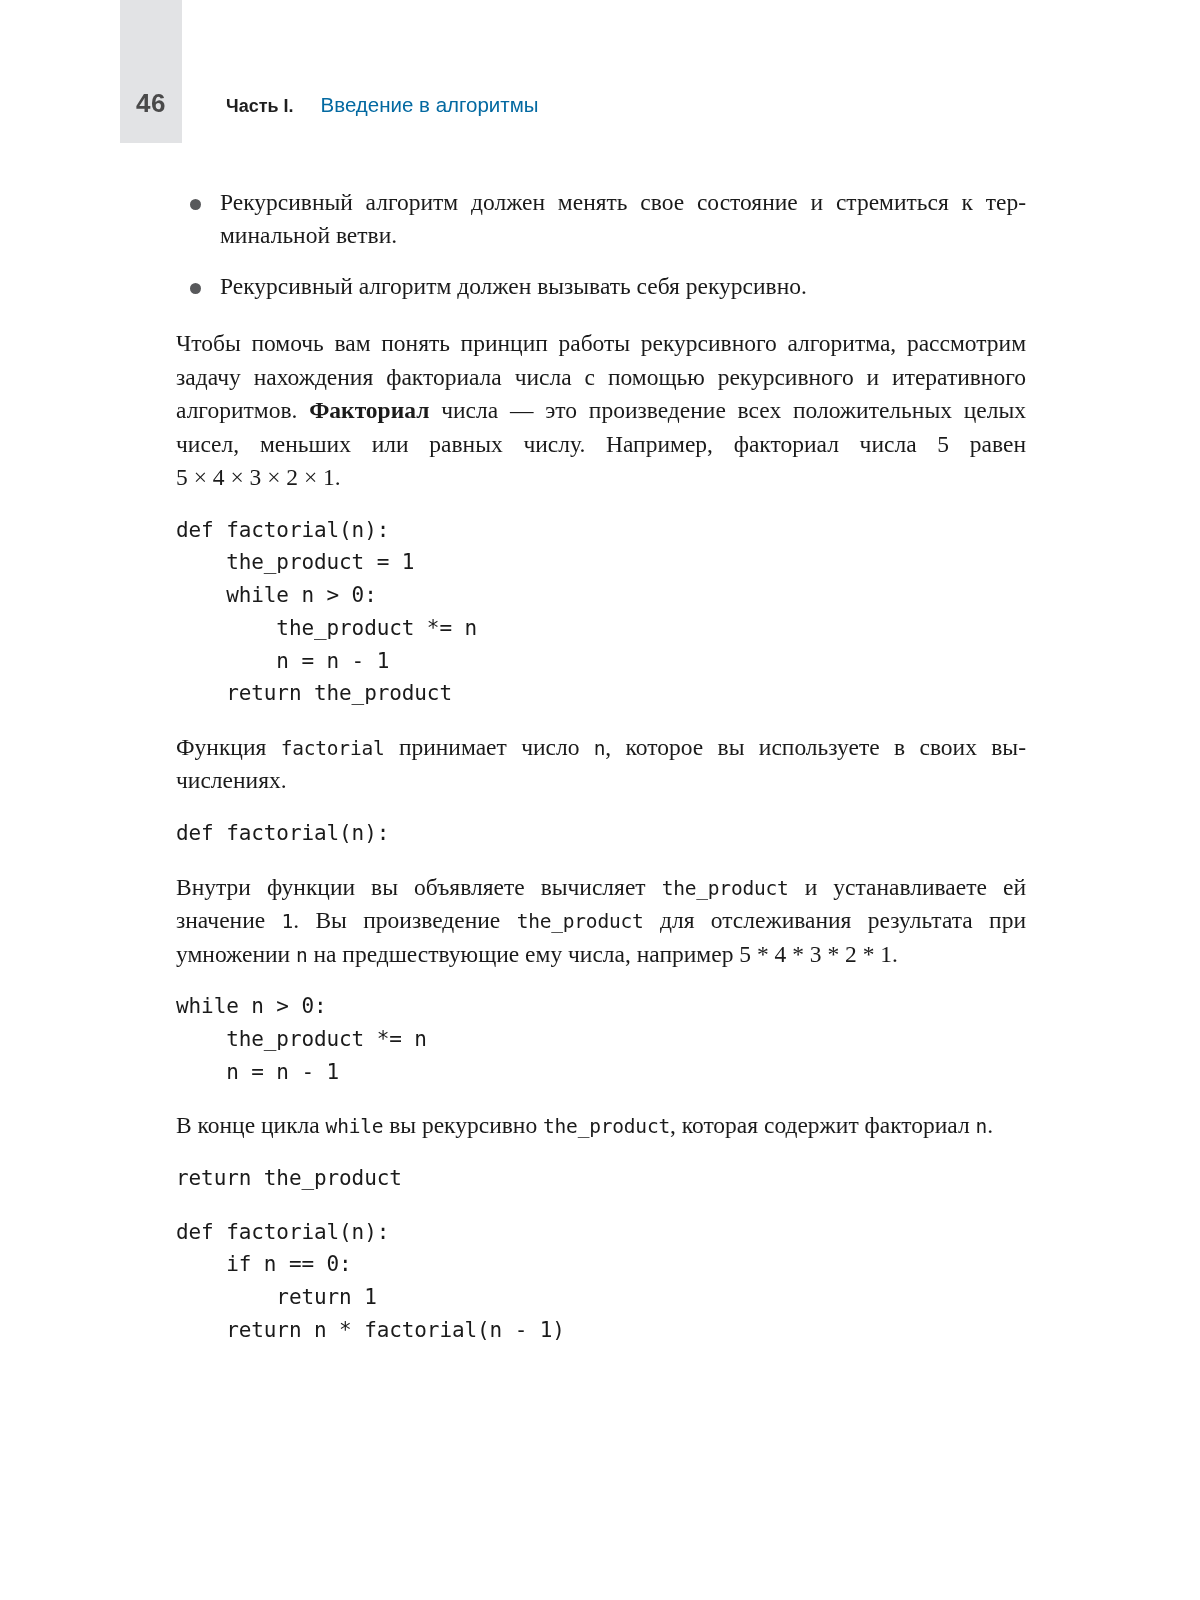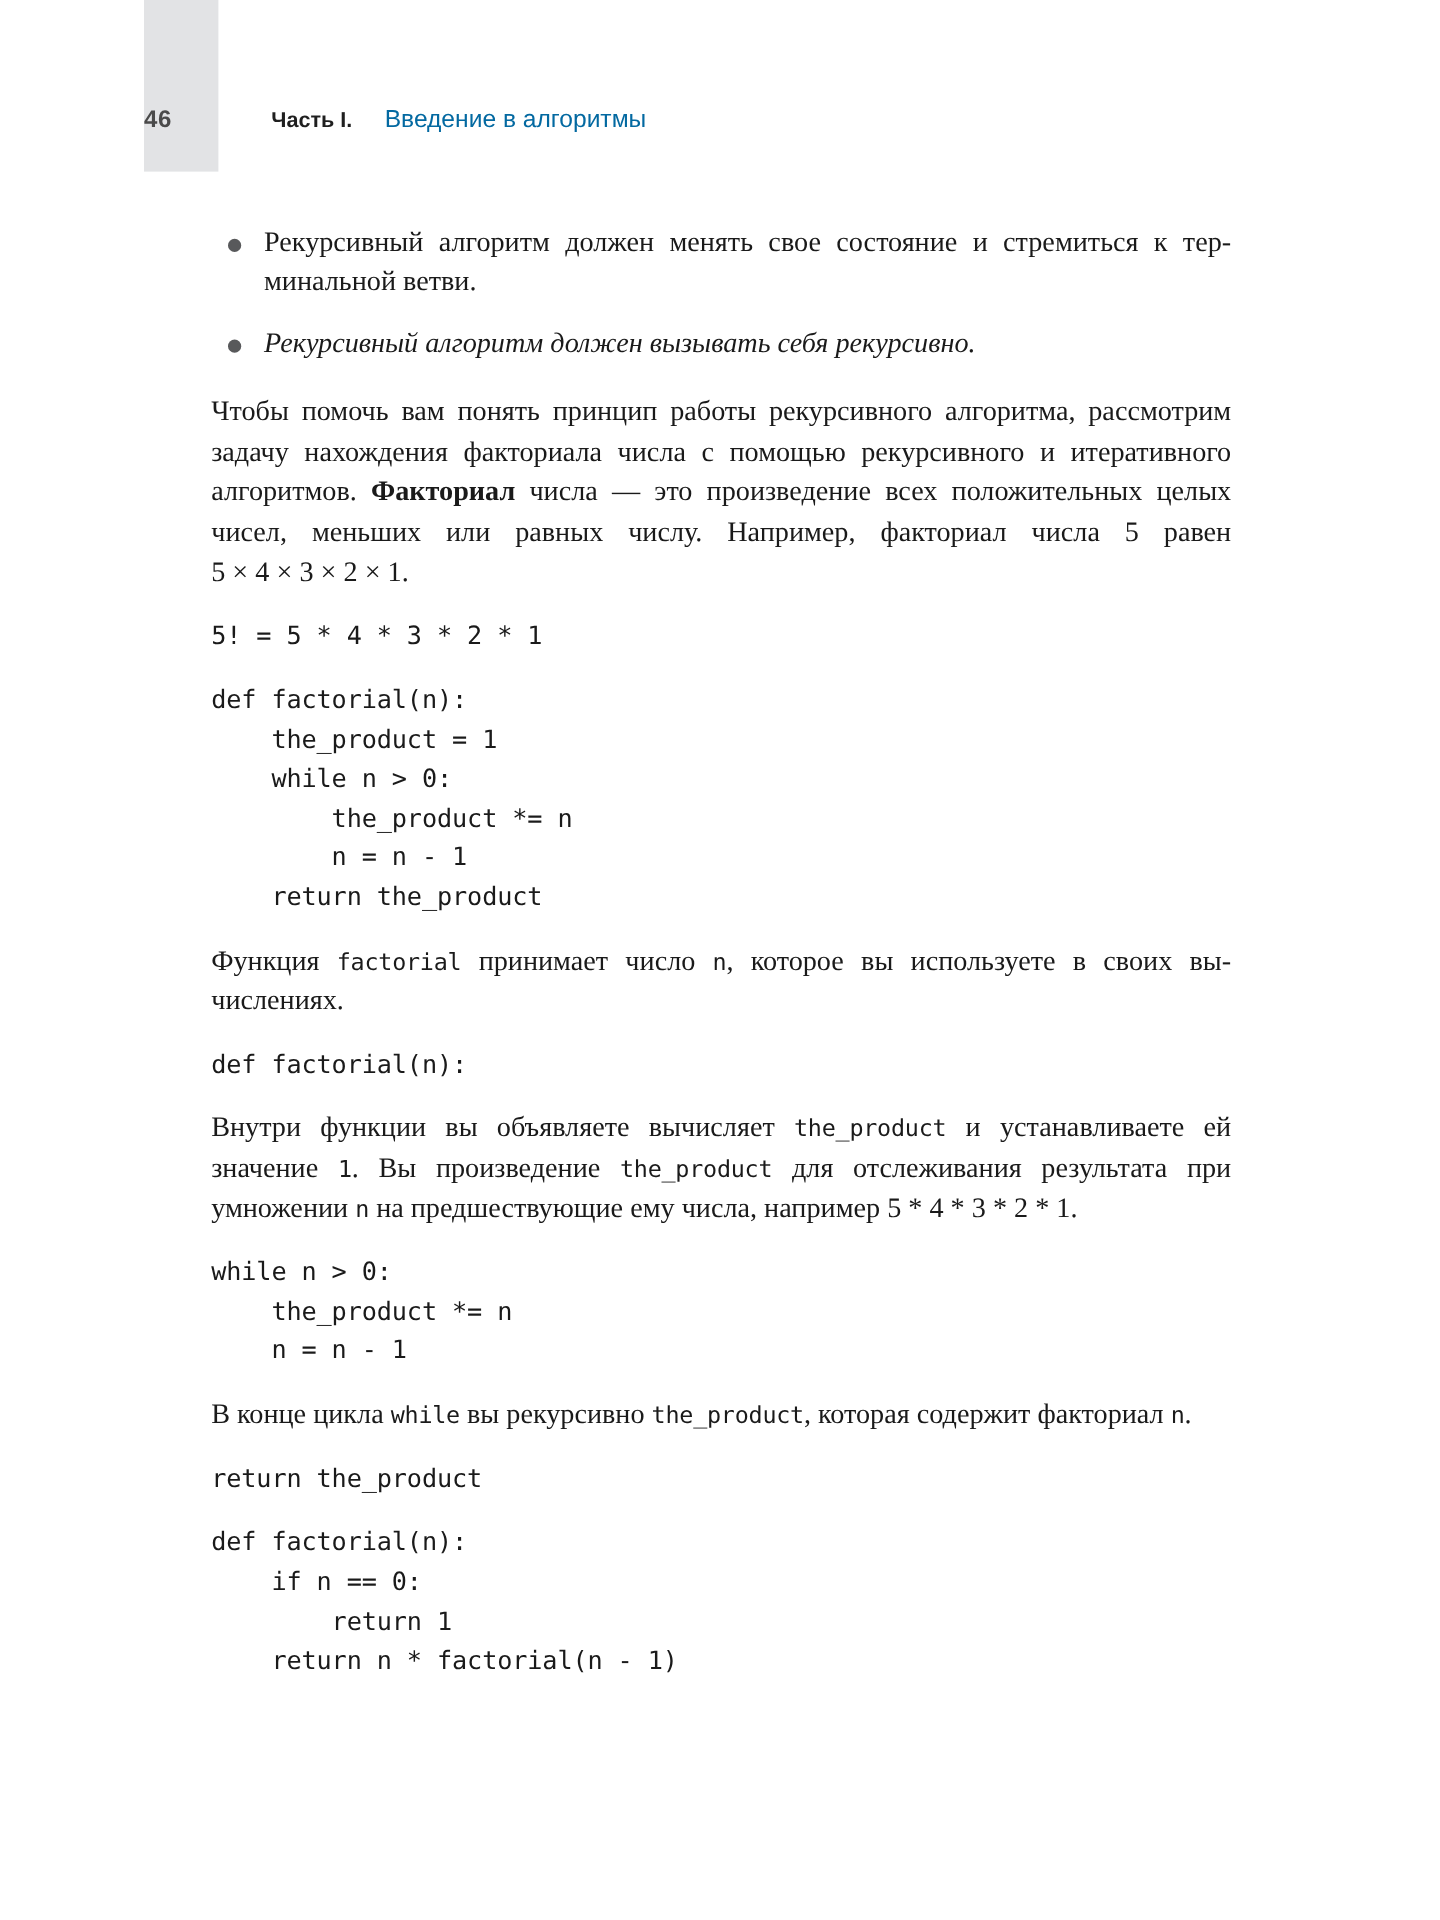--- a/index.html
+++ b/index.html
@@ -30,23 +30,24 @@
     position: absolute;
     left: 120px;
     top: 88px;
     width: 960px;
     height: 40px;
     display: flex;
     align-items: baseline;
   }
   .folio {
     width: 62px;
+    text-align: center;
     font-family: "Liberation Sans", sans-serif;
     font-weight: bold;
-    font-size: 20px;
+    font-size: 26px;
     color: #4a4a4a;
     letter-spacing: 0.5px;
   }
   .head-part {
     margin-left: 44px;
     font-family: "Liberation Sans", sans-serif;
     font-weight: bold;
     font-size: 18px;
     color: #1f1f1f;
     white-space: nowrap;
@@ -75,21 +76,21 @@
     list-style: none;
   }
   .bullet-item {
     position: relative;
     padding-left: 44px;
     margin-bottom: 17px;
     font-size: 23.5px;
     line-height: 1.42;
     text-align: justify;
   }
-  .bullet-item:last-child { margin-bottom: 0; font-style: italic; }
+  .bullet-item:last-child { margin-bottom: 0; }
   .bullet-dot {
     position: absolute;
     left: 14px;
     top: 13px;
     width: 11px;
     height: 11px;
     border-radius: 50%;
     background: #58595b;
   }
 
@@ -146,21 +147,20 @@
         <span>Рекурсивный алгоритм должен менять свое состояние и стремиться к тер­минальной ветви.</span>
       </li>
       <li class="bullet-item">
         <span class="bullet-dot"></span>
         <span>Рекурсивный алгоритм должен вызывать себя рекурсивно.</span>
       </li>
     </ul>
 
     <p class="para" style="margin-top:24px;"><span>Чтобы помочь вам понять принцип работы рекурсивного алгоритма, рассмотрим задачу нахождения факториала числа с помощью рекурсивного и итератив­ного алгоритмов. </span><span class="b">Факториал</span><span> числа — это произведение всех положительных целых чисел, меньших или равных числу. Например, факториал числа 5 равен </span><span class="math">5 × 4 × 3 × 2 × 1.</span></p>
 
-    <pre class="code">5! = 5 * 4 * 3 * 2 * 1</pre>
 
 
     <pre class="code">def factorial(n):
     the_product = 1
     while n &gt; 0:
         the_product *= n
         n = n - 1
     return the_product</pre>
 
     <p class="para"><span>Функция </span><code>factorial</code><span> принимает число </span><code>n</code><span>, которое вы используете в своих вы­числениях.</span></p>

